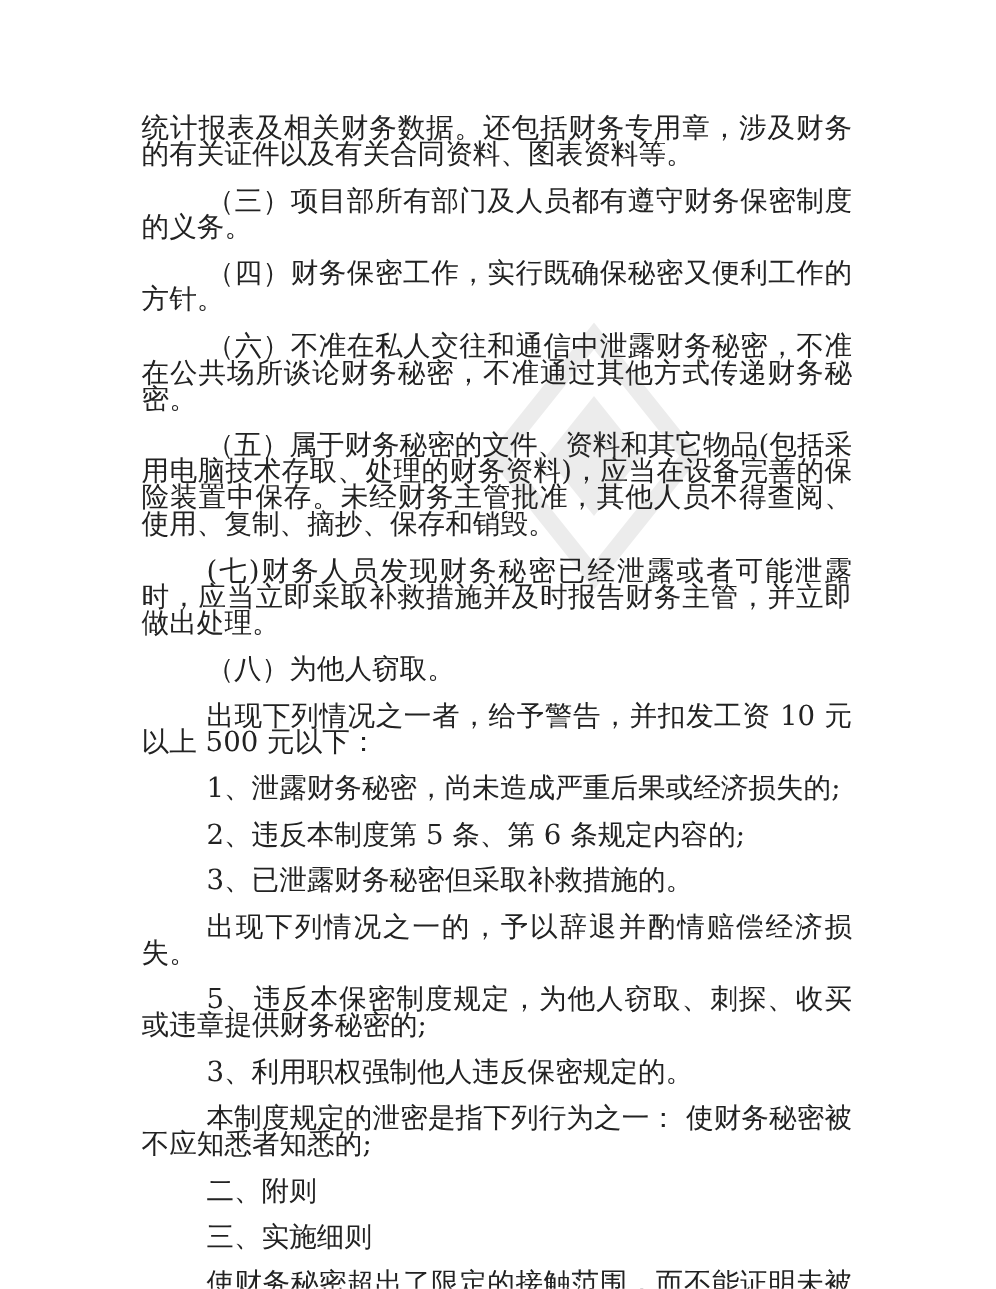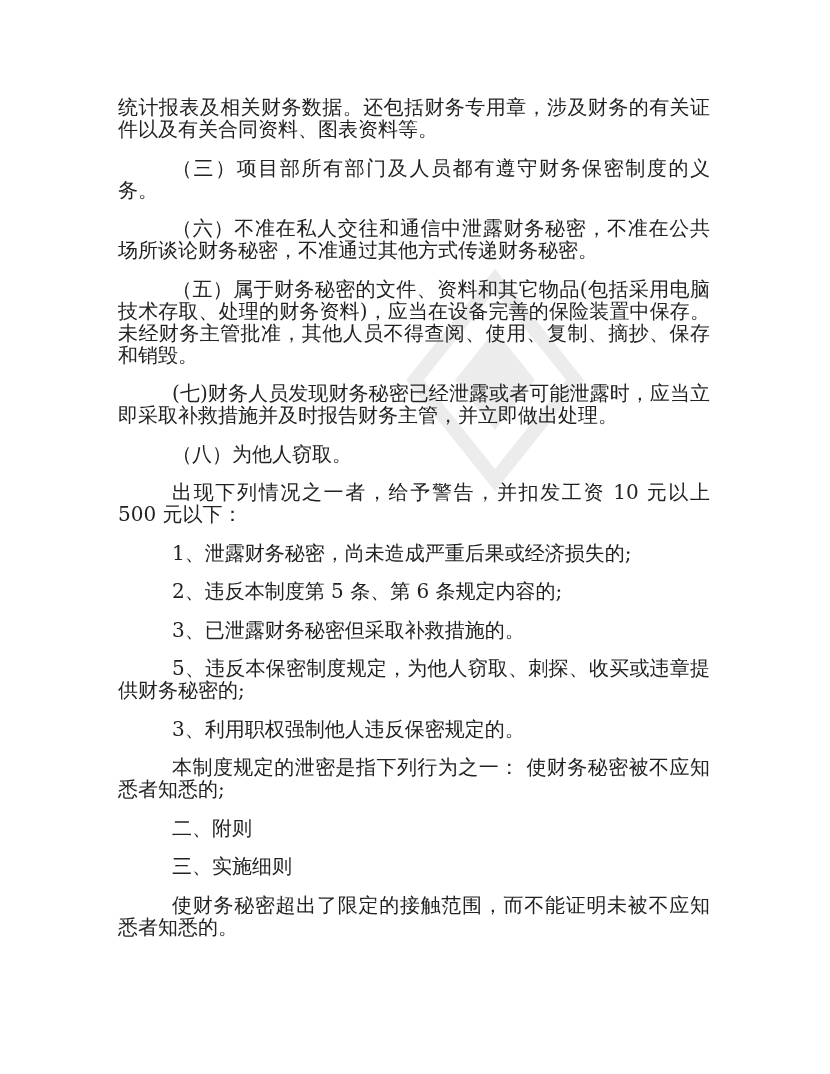--- a/index.html
+++ b/index.html
@@ -1,45 +1,47 @@
 <!DOCTYPE html>
 <html><head>
 <meta charset="utf-8">
 <style>
   html, body { margin: 0; padding: 0; }
   body {
     width: 830px; height: 1074px; background: #ffffff; position: relative; overflow: hidden;
     font-family: "DejaVu Serif", "Liberation Serif", serif; color: #222;
   }
   .page { position: absolute; left: 118px; top: 96px; width: 592px; }
-  .p { font-size: 20px; line-height: 22px; margin: 0 0 16.5px 0; text-align: justify; white-space: normal; }
+  .p { font-size: 23px; line-height: 22px; margin: 0 0 16.5px 0; text-align: justify; white-space: normal; }
   .p.indent { text-indent: 54px; }
   .watermark {
     position: absolute; left: 395px; top: 260px; width: 200px; height: 240px;
     pointer-events: none; opacity: 0.07;
   }
 </style>
 </head>
 <body>
 
 <svg class="watermark" viewBox="0 0 200 240">
   <path d="M20 120 L100 20 L180 120 L100 220 Z" fill="none" stroke="#000" stroke-width="14"></path>
   <path d="M60 120 L100 70 L140 120 L100 170 Z" fill="#000"></path>
 </svg>
 
 <div class="page">
   <p class="p">统计报表及相关财务数据。还包括财务专用章，涉及财务的有关证件以及有关合同资料、图表资料等。</p>
   <p class="p indent">（三）项目部所有部门及人员都有遵守财务保密制度的义务。</p>
+  <p class="p indent">（四）财务保密工作，实行既确保秘密又便利工作的方针。</p>
   <p class="p indent">（六）不准在私人交往和通信中泄露财务秘密，不准在公共场所谈论财务秘密，不准通过其他方式传递财务秘密。</p>
   <p class="p indent">（五）属于财务秘密的文件、资料和其它物品(包括采用电脑技术存取、处理的财务资料)，应当在设备完善的保险装置中保存。未经财务主管批准，其他人员不得查阅、使用、复制、摘抄、保存和销毁。</p>
   <p class="p indent">(七)财务人员发现财务秘密已经泄露或者可能泄露时，应当立即采取补救措施并及时报告财务主管，并立即做出处理。</p>
   <p class="p indent">（八）为他人窃取。</p>
   <p class="p indent">出现下列情况之一者，给予警告，并扣发工资 10 元以上 500 元以下：</p>
   <p class="p indent">1、泄露财务秘密，尚未造成严重后果或经济损失的;</p>
   <p class="p indent">2、违反本制度第 5 条、第 6 条规定内容的;</p>
   <p class="p indent">3、已泄露财务秘密但采取补救措施的。</p>
+  <p class="p indent">出现下列情况之一的，予以辞退并酌情赔偿经济损失。</p>
   <p class="p indent">5、违反本保密制度规定，为他人窃取、刺探、收买或违章提供财务秘密的;</p>
   <p class="p indent">3、利用职权强制他人违反保密规定的。</p>
   <p class="p indent">本制度规定的泄密是指下列行为之一： 使财务秘密被不应知悉者知悉的;</p>
   <p class="p indent">二、附则</p>
   <p class="p indent">三、实施细则</p>
   <p class="p indent">使财务秘密超出了限定的接触范围，而不能证明未被不应知悉者知悉的。</p>
 </div>
 
 </body></html>

